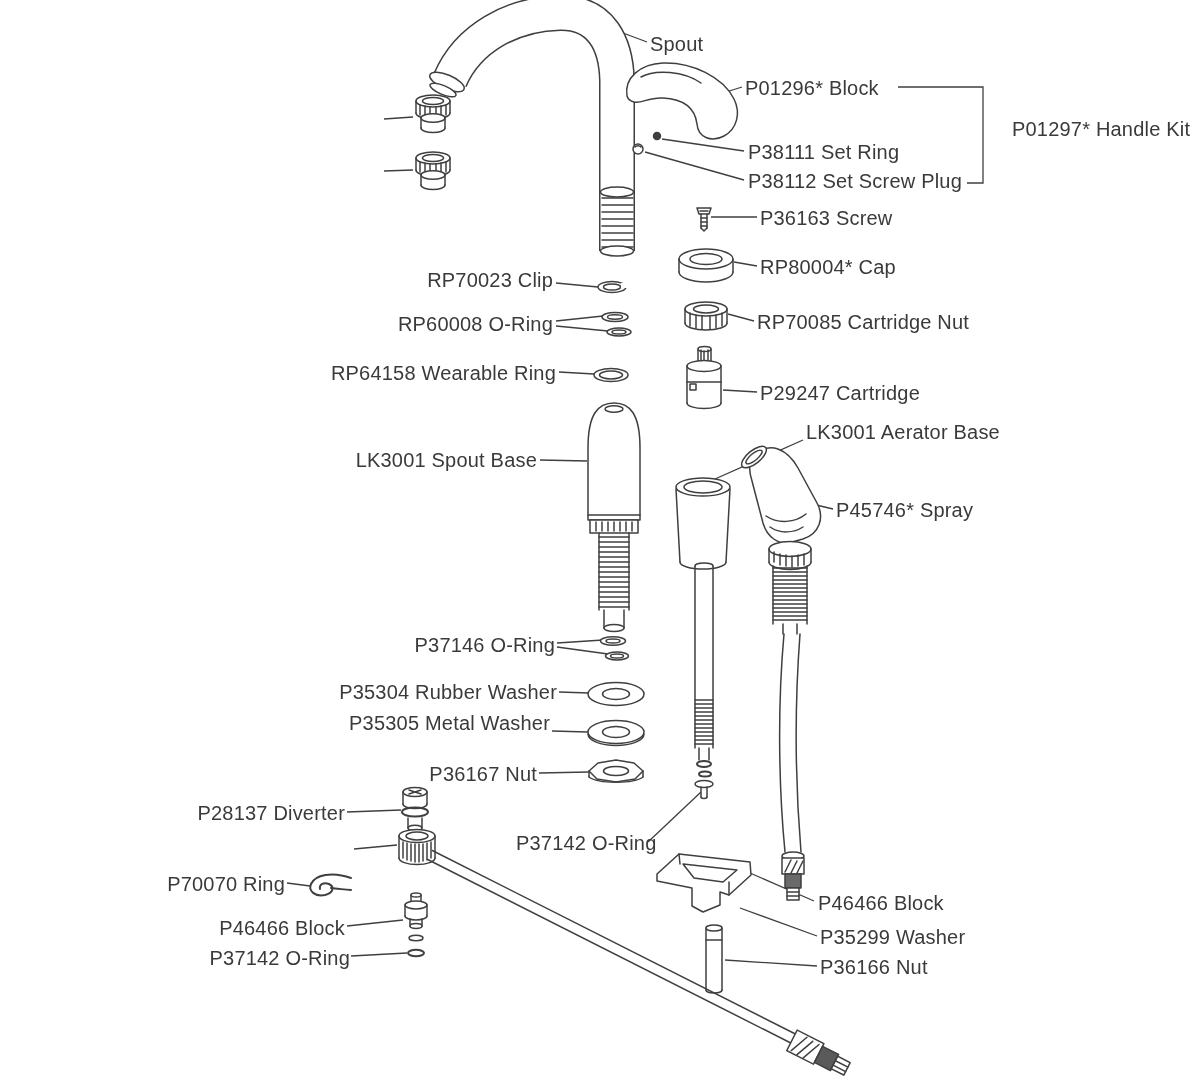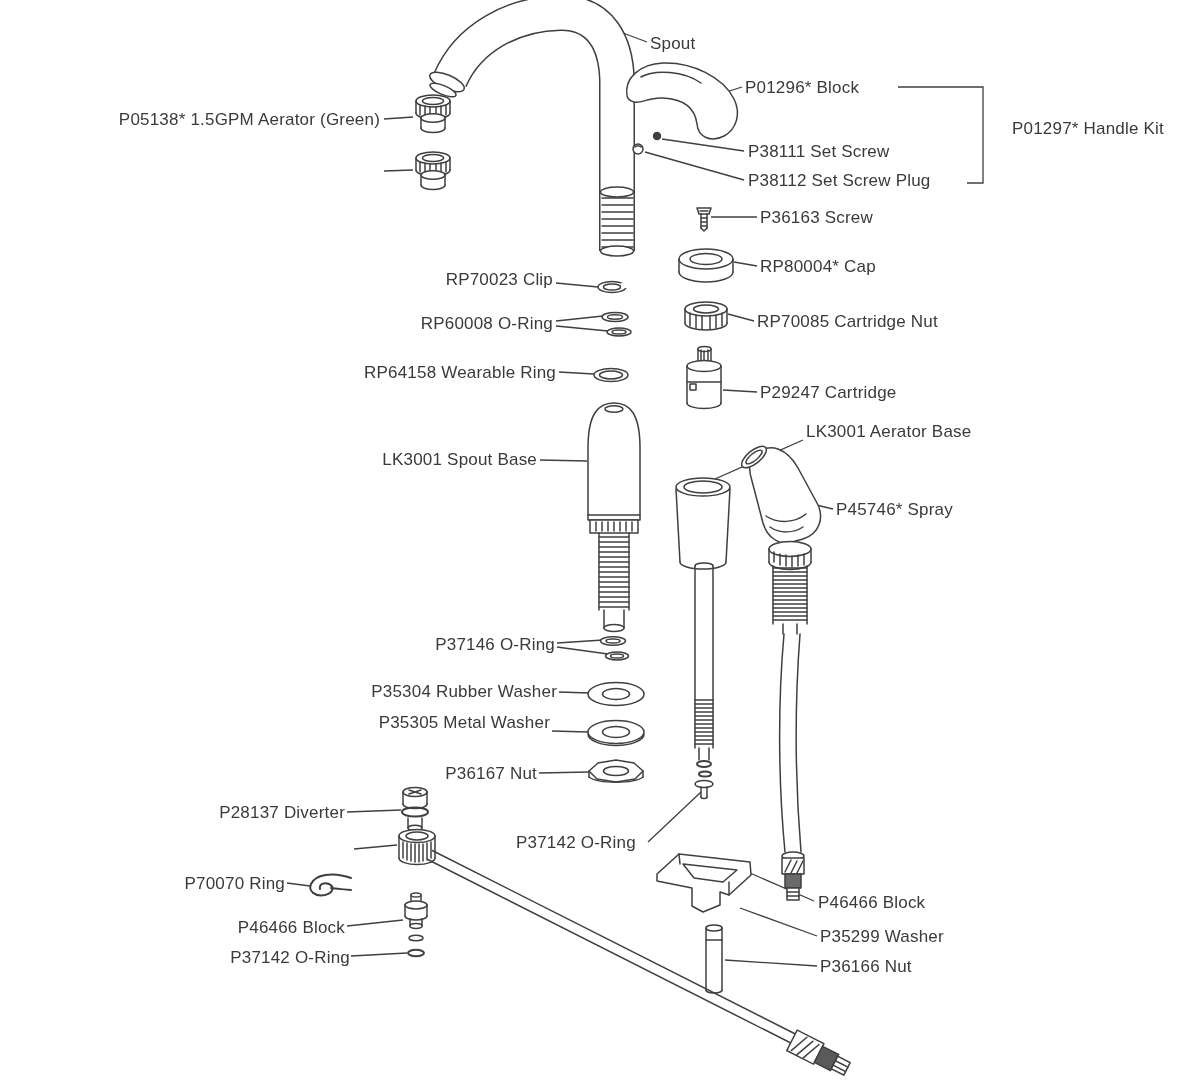--- a/index.html
+++ b/index.html
@@ -7,21 +7,21 @@
   .stage{
     position:relative;
     width:1200px;height:1088px;
     background:#ffffff;
     overflow:hidden;
     font-family:"Liberation Sans", sans-serif;
   }
   .stage svg{position:absolute;left:0;top:0;}
   .lbl{
     position:absolute;
-    font-size:17px;
+    font-size:20px;
     line-height:22px;
     color:#3a3a3a;
     white-space:nowrap;
     letter-spacing:0.2px;
   }
 </style>
 </head>
 <body>
 
 <div class="stage">
@@ -414,22 +414,21 @@
           <line x1="722" y1="928" x2="722" y2="990"></line>
         <path d="M 706 990 A 8 3 0 0 0 722 990"></path>
         <line x1="706" y1="940" x2="722" y2="940"></line>
       </g>
 
     </g>
   </svg>
 
   <div class="lbl" style="left:650px;top:33px">Spout</div>
   <div class="lbl" style="left:745px;top:77px">P01296* Block</div>
-  <div class="lbl" style="right:820px;top:109px">P05138* 1.5GPM Aerator (Green)</div>
-  <div class="lbl" style="left:748px;top:141px">P38111 Set Screw</div>
+  <div class="lbl" style="left:748px;top:141px">P38111 Set Ring</div>
   <div class="lbl" style="left:748px;top:170px">P38112 Set Screw Plug</div>
   <div class="lbl" style="left:1012px;top:118px">P01297* Handle Kit</div>
   <div class="lbl" style="left:760px;top:207px">P36163 Screw</div>
   <div class="lbl" style="left:760px;top:256px">RP80004* Cap</div>
   <div class="lbl" style="right:647px;top:269px">RP70023 Clip</div>
   <div class="lbl" style="left:757px;top:311px">RP70085 Cartridge Nut</div>
   <div class="lbl" style="right:647px;top:313px">RP60008 O-Ring</div>
   <div class="lbl" style="right:644px;top:362px">RP64158 Wearable Ring</div>
   <div class="lbl" style="left:760px;top:382px">P29247 Cartridge</div>
   <div class="lbl" style="left:806px;top:421px">LK3001 Aerator Base</div>

